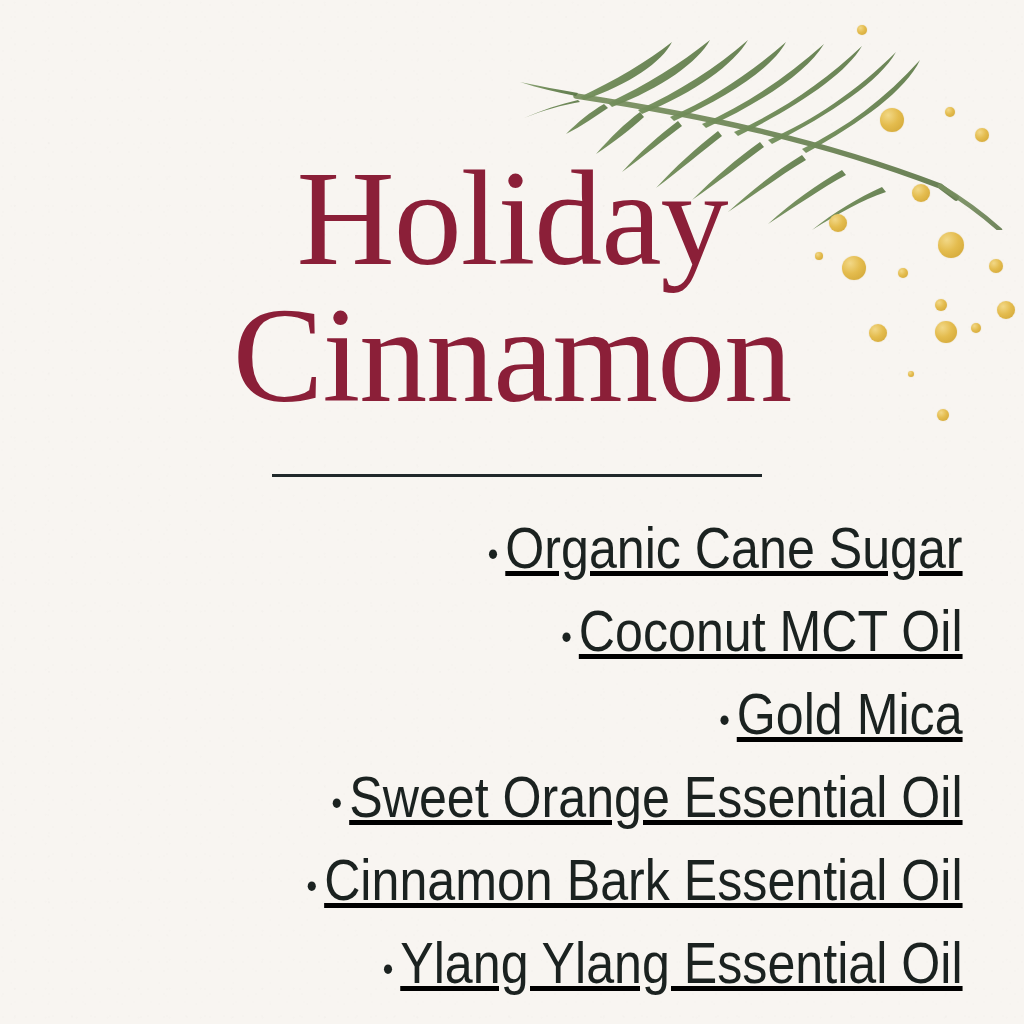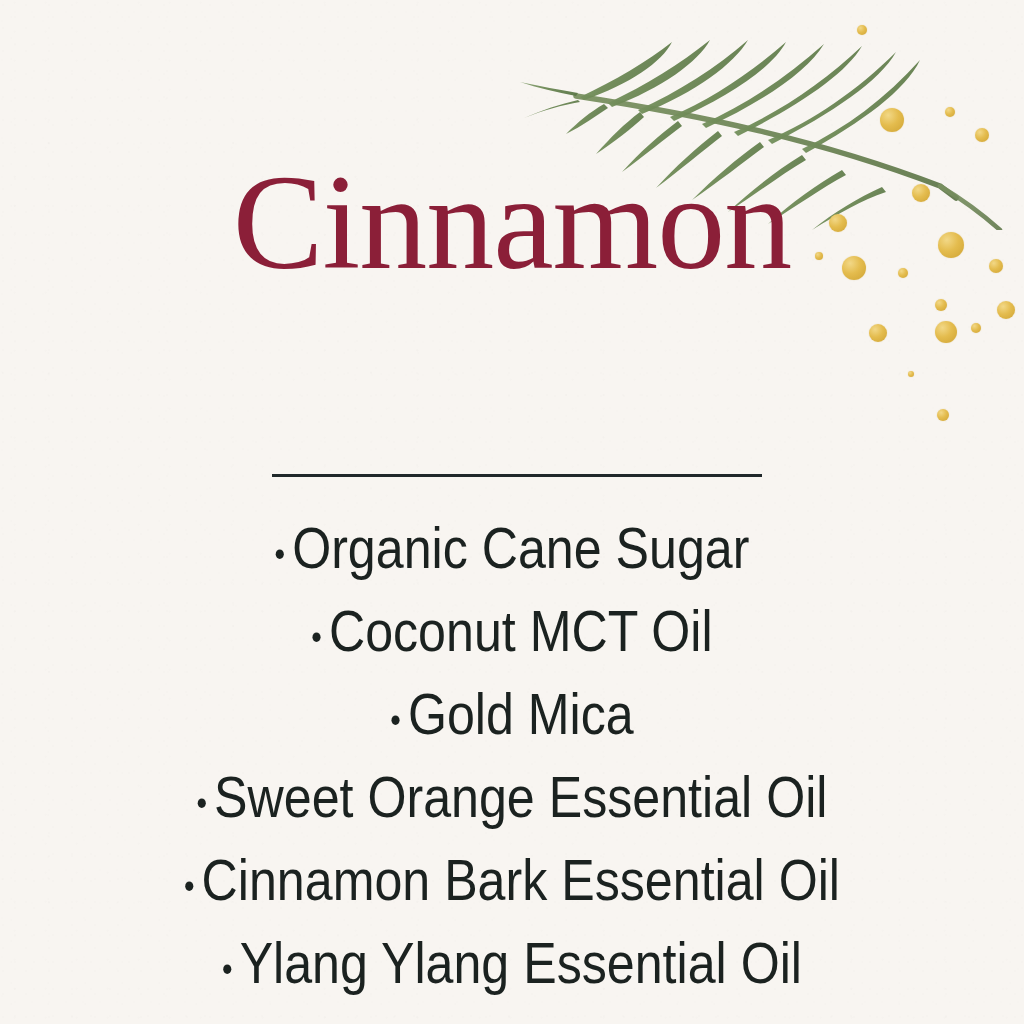--- a/index.html
+++ b/index.html
@@ -93,21 +93,22 @@
     height: 3px;
     background: #20282A;
   }
 
   
   #ingredient-list {
     position: absolute;
     left: 0;
     right: 0;
     top: 510px;
-    text-align: center;
+    text-align: right;
+    text-decoration: underline;
   }
   .ingredient-item {
     font-family: "Liberation Sans Narrow", "Liberation Sans", sans-serif;
     font-stretch: condensed;
     color: #1B2220;
     font-size: 57px;
     line-height: 77px;
     letter-spacing: 0px;
     white-space: nowrap;
     transform: scaleX(0.88);
@@ -185,20 +186,21 @@
       <span class="glitter-dot" style="left: 32px; top: 246px; width: 24px; height: 24px;"></span>
       <span class="glitter-dot" style="left: 88px; top: 258px; width: 10px; height: 10px;"></span>
       <span class="glitter-dot" style="left: 179px; top: 249px; width: 14px; height: 14px;"></span>
       <span class="glitter-dot" style="left: 59px; top: 314px; width: 18px; height: 18px;"></span>
       <span class="glitter-dot" style="left: 125px; top: 311px; width: 22px; height: 22px;"></span>
       <span class="glitter-dot" style="left: 98px; top: 361px; width: 6px; height: 6px;"></span>
       <span class="glitter-dot" style="left: 127px; top: 399px; width: 12px; height: 12px;"></span>
     </div>
 
   <div id="title-block">
+    <div class="title-line" id="title-line-1">Holiday</div>
     <div class="title-line" id="title-line-2">Cinnamon</div>
   </div>
 
   <div id="divider-rule"></div>
 
   <div id="ingredient-list">
       <div class="ingredient-item"><span class="bullet-glyph">•</span><span>Organic Cane Sugar</span></div>
       <div class="ingredient-item"><span class="bullet-glyph">•</span><span>Coconut MCT Oil</span></div>
       <div class="ingredient-item"><span class="bullet-glyph">•</span><span>Gold Mica</span></div>
       <div class="ingredient-item"><span class="bullet-glyph">•</span><span>Sweet Orange Essential Oil</span></div>

